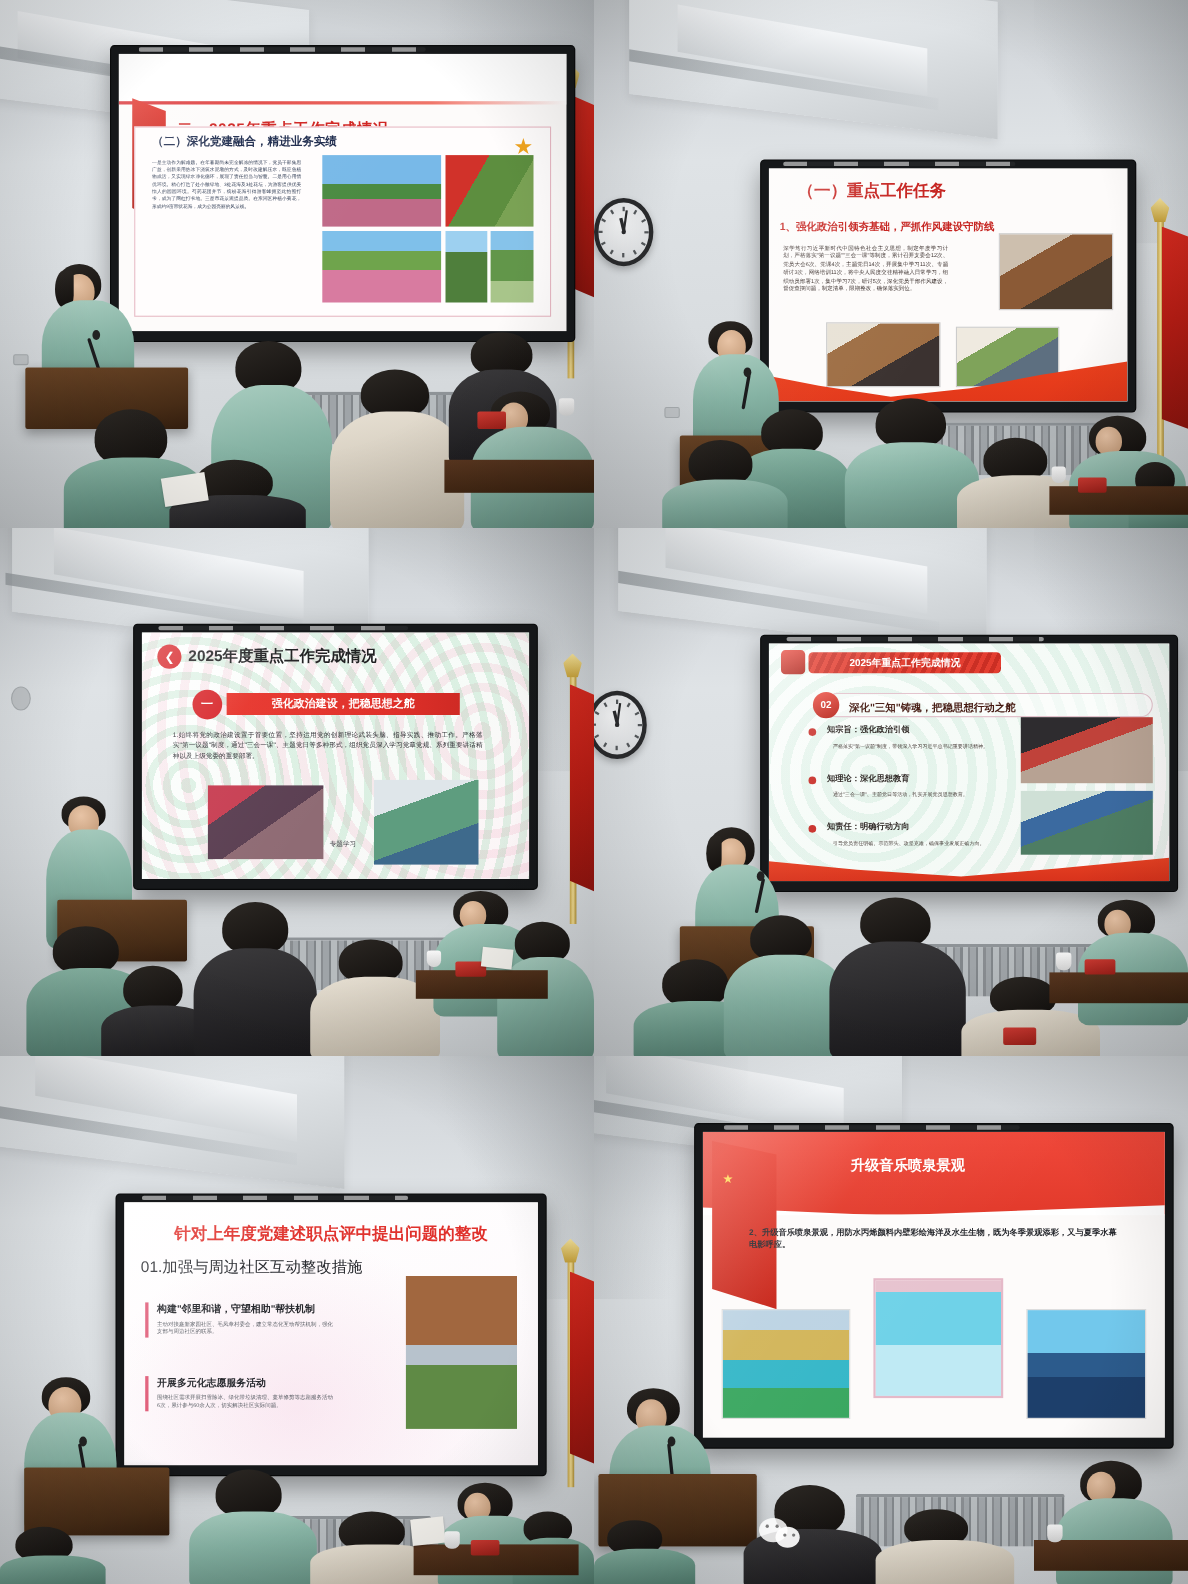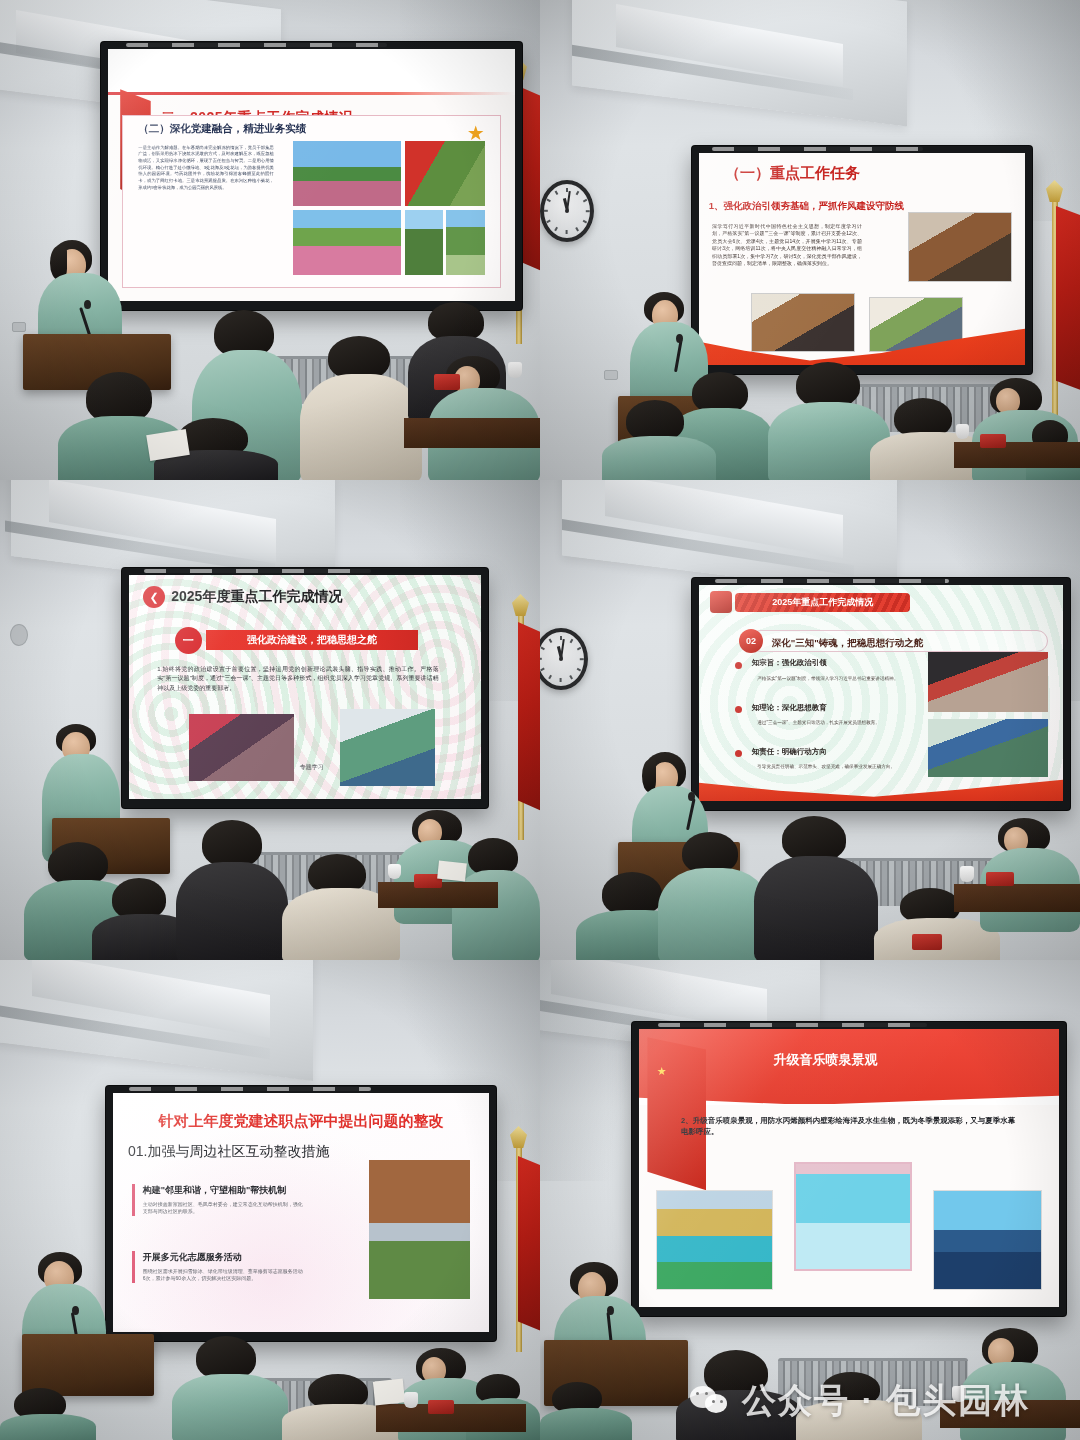--- a/index.html
+++ b/index.html
@@ -705,14 +705,13 @@
 
 <div class="watermark">
   <div class="wechat-logo">
     <div class="b1"></div>
     <div class="b2"></div>
     <div class="e" style="left:6px;top:8px;"></div>
     <div class="e" style="left:15px;top:8px;"></div>
     <div class="e" style="left:22px;top:16px;"></div>
     <div class="e" style="left:30px;top:16px;"></div>
   </div>
-  <span>公众号 · 包头园林</span>
 </div>
 
 </body></html>

